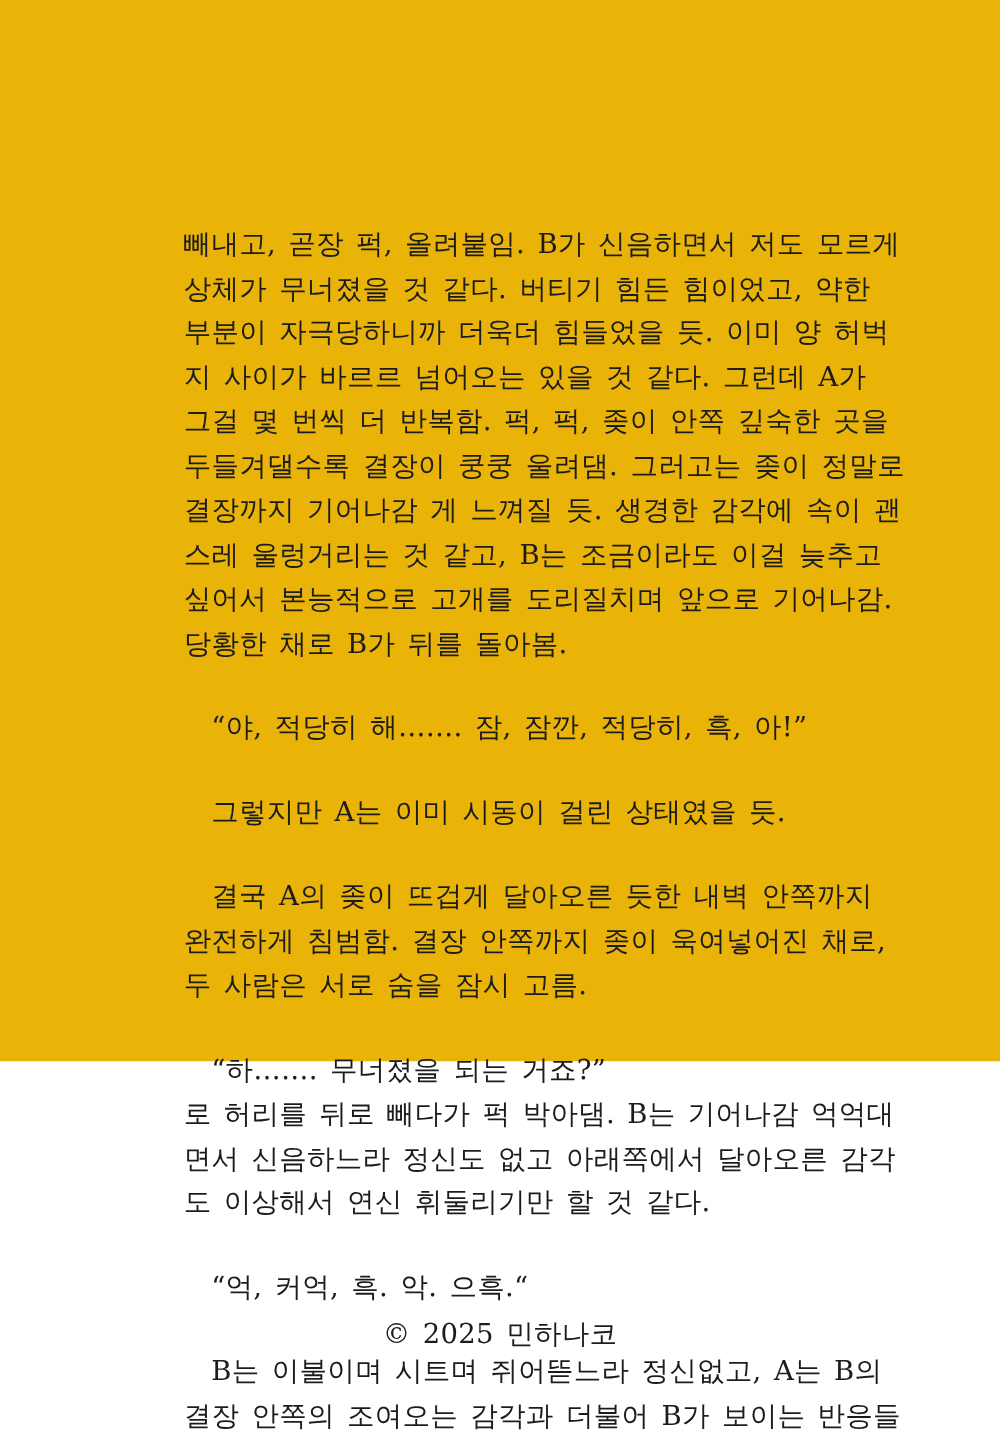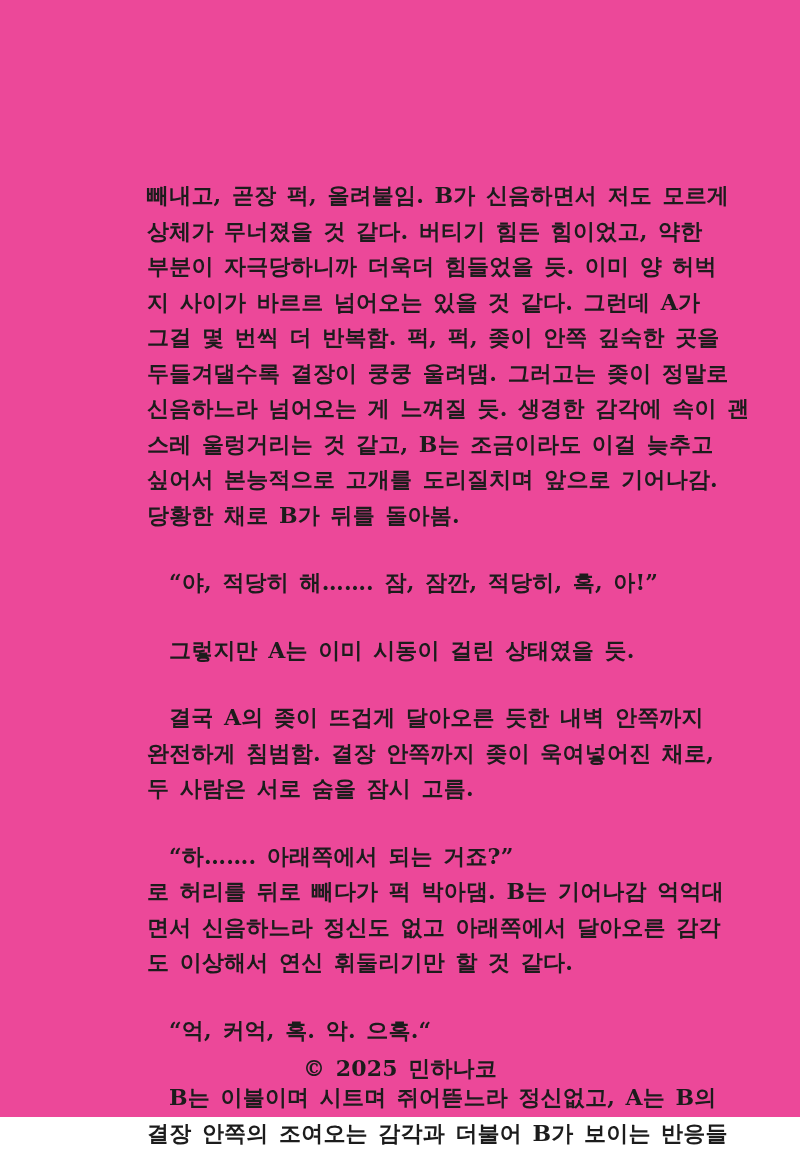--- a/index.html
+++ b/index.html
@@ -12,23 +12,22 @@
     background: #ffffff;
     font-family: "DejaVu Serif", "Liberation Serif", serif;
     overflow: hidden;
     position: relative;
   }
   .page {
     position: absolute;
     left: 0;
     top: 0;
     width: 800px;
-    height: 1117px;
-    background: #ec4899;
-    font-weight: bold;
+    height: 849px;
+    background: #eab308;
   }
   .text-block {
     position: absolute;
     left: 147px;
     top: 178px;
     width: 508px;
     font-size: 22px;
     line-height: 35.5px;
     color: #1c1c1c;
     letter-spacing: 0.2px;
@@ -66,30 +65,30 @@
 <body>
 
 <div class="page">
   <div class="text-block">
     <div class="line j">빼내고, 곧장 퍽, 올려붙임. B가 신음하면서 저도 모르게</div>
     <div class="line j">상체가 무너졌을 것 같다. 버티기 힘든 힘이었고, 약한</div>
     <div class="line j">부분이 자극당하니까 더욱더 힘들었을 듯. 이미 양 허벅</div>
     <div class="line j">지 사이가 바르르 넘어오는 있을 것 같다. 그런데 A가</div>
     <div class="line j">그걸 몇 번씩 더 반복함. 퍽, 퍽, 좆이 안쪽 깊숙한 곳을</div>
     <div class="line j">두들겨댈수록 결장이 쿵쿵 울려댐. 그러고는 좆이 정말로</div>
-    <div class="line j">신음하느라 넘어오는 게 느껴질 듯. 생경한 감각에 속이 괜</div>
+    <div class="line j">결장까지 기어나감 게 느껴질 듯. 생경한 감각에 속이 괜</div>
     <div class="line j">스레 울렁거리는 것 같고, B는 조금이라도 이걸 늦추고</div>
     <div class="line j">싶어서 본능적으로 고개를 도리질치며 앞으로 기어나감.</div>
     <div class="line">당황한 채로 B가 뒤를 돌아봄.</div>
     <div class="line ind">“야, 적당히 해……. 잠, 잠깐, 적당히, 흑, 아!”</div>
     <div class="line ind">그렇지만 A는 이미 시동이 걸린 상태였을 듯.</div>
     <div class="line j ind">결국 A의 좆이 뜨겁게 달아오른 듯한 내벽 안쪽까지</div>
     <div class="line j">완전하게 침범함. 결장 안쪽까지 좆이 욱여넣어진 채로,</div>
     <div class="line">두 사람은 서로 숨을 잠시 고름.</div>
-    <div class="line ind">“하……. 아래쪽에서 되는 거죠?”</div>
+    <div class="line ind">“하……. 무너졌을 되는 거죠?”</div>
     <div class="line j">로 허리를 뒤로 빼다가 퍽 박아댐. B는 기어나감 억억대</div>
     <div class="line j">면서 신음하느라 정신도 없고 아래쪽에서 달아오른 감각</div>
     <div class="line">도 이상해서 연신 휘둘리기만 할 것 같다.</div>
     <div class="line ind">“억, 커억, 흑. 악. 으흑.“</div>
     <div class="line j ind">B는 이불이며 시트며 쥐어뜯느라 정신없고, A는 B의</div>
     <div class="line j">결장 안쪽의 조여오는 감각과 더불어 B가 보이는 반응들</div>
   </div>
 
   <div class="footer">© 2025 민하나코</div>
 </div>

